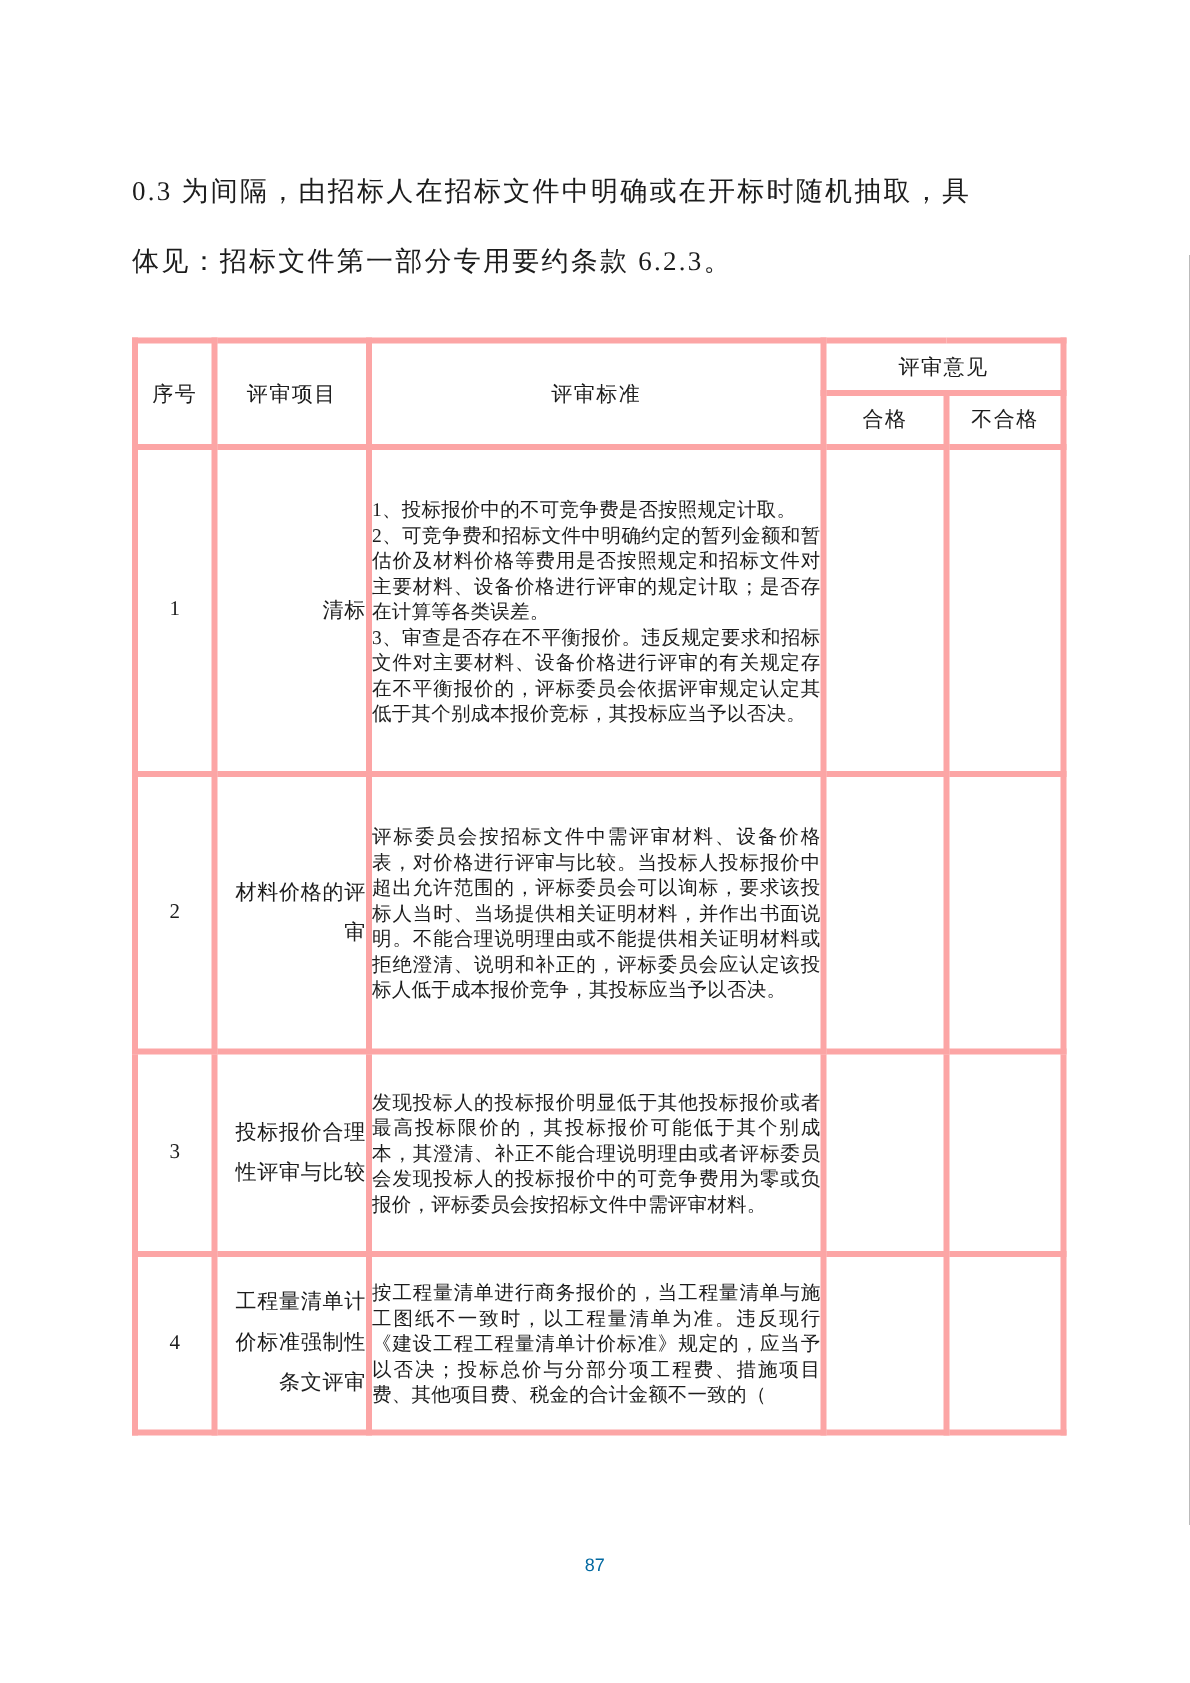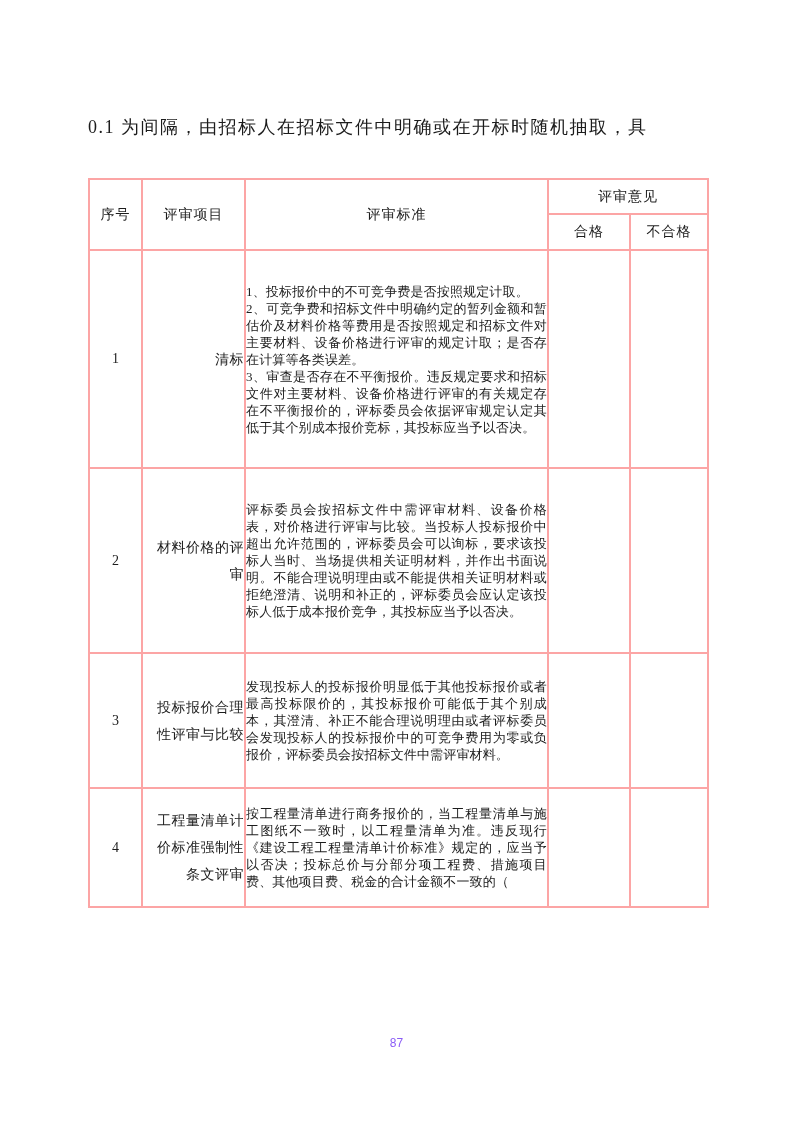--- a/index.html
+++ b/index.html
@@ -41,21 +41,21 @@
     letter-spacing: 1px;
   }
   table.review {
     margin-top: 27px;
     border-collapse: collapse;
     table-layout: fixed;
     width: 619px;
     font-size: 13px;
   }
   table.review th, table.review td {
-    border: 2px solid #fca5a5;
+    border: 4px solid #fca5a5;
     font-weight: normal;
     padding: 0;
     vertical-align: middle;
   }
   table.review th {
     font-size: 14px;
     letter-spacing: 1px;
     text-align: center;
   }
   tr.hrow1 { height: 35px; }
@@ -84,31 +84,32 @@
   tr.r3 { height: 135px; }
   tr.r4 { height: 119px; }
   .page-number {
     position: absolute;
     left: 0;
     right: 0;
     bottom: 72px;
     text-align: center;
     font-family: "Liberation Sans", "DejaVu Sans", sans-serif;
     font-size: 12px;
-    color: #8b5cf6;
+    color: #0369a1;
   }
 </style>
 </head>
 <body>
 
 <div class="page">
   <div class="content">
 
     <div class="intro">
-      <span class="line">0.1 为间隔，由招标人在招标文件中明确或在开标时随机抽取，具</span>
+      <span class="line">0.3 为间隔，由招标人在招标文件中明确或在开标时随机抽取，具</span>
+      <span class="line">体见：招标文件第一部分专用要约条款 6.2.3。</span>
     </div>
 
 
     <table class="review">
       <colgroup>
         <col style="width:53px">
         <col style="width:103px">
         <col style="width:303px">
         <col style="width:82px">
         <col style="width:78px">

